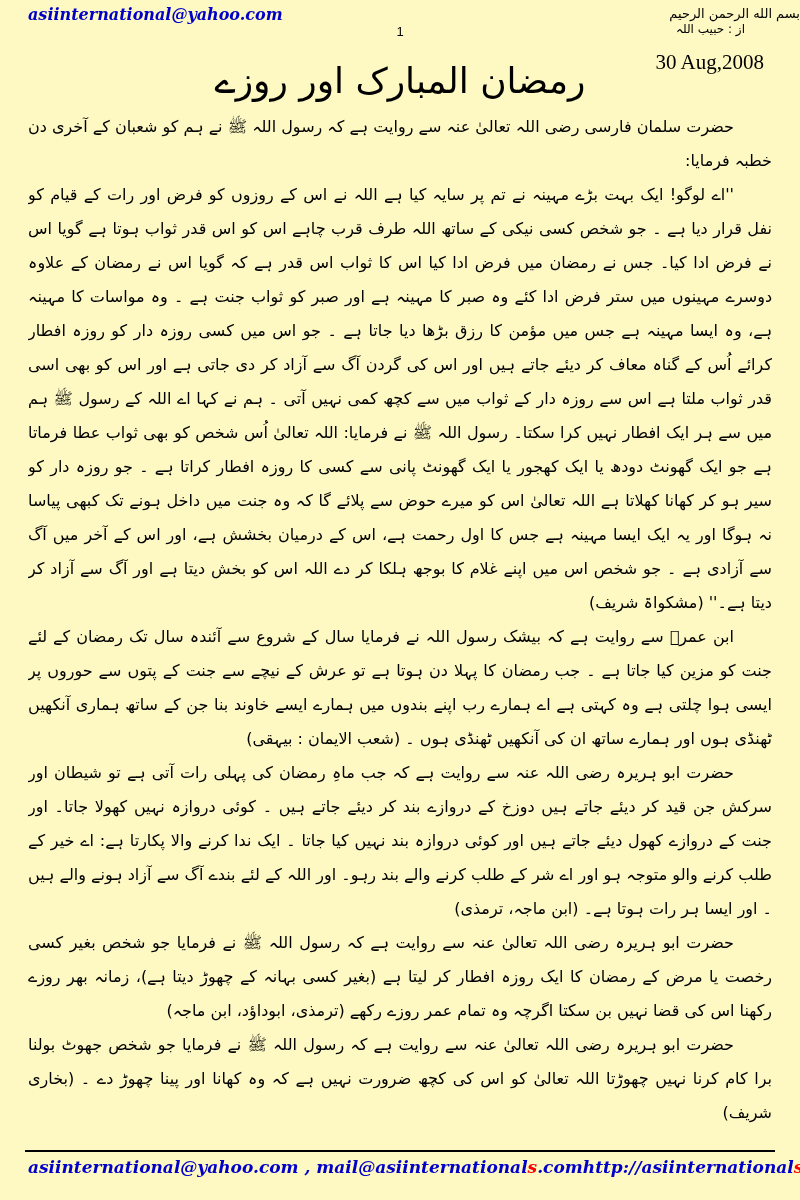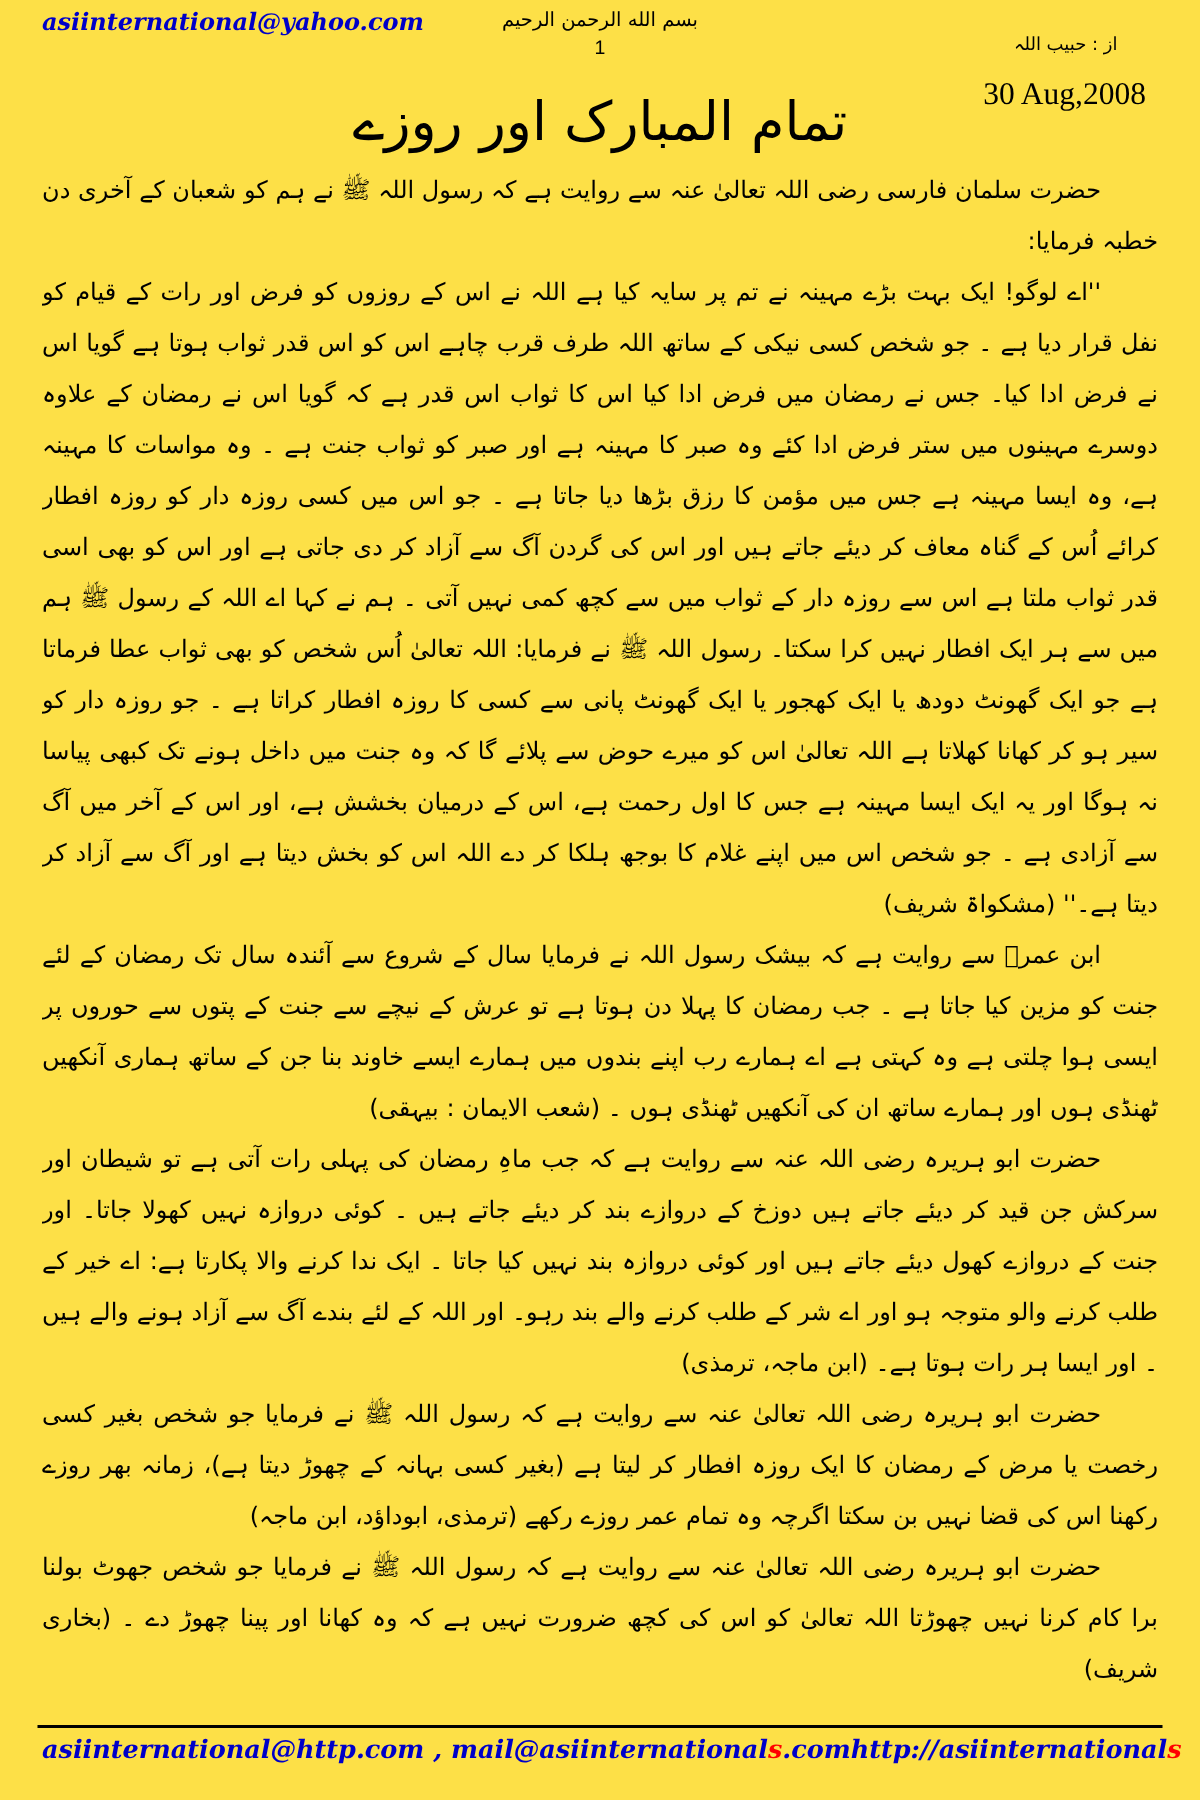--- a/index.html
+++ b/index.html
@@ -2,41 +2,40 @@
 <html lang="ur"><head>
 <meta charset="utf-8">
 <style>
   html, body { margin: 0; padding: 0; }
   body { background: #888; }
   .page {
     position: relative;
     width: 800px;
     height: 1200px;
     margin: 0 auto;
-    background: #fde047;
+    background: #fef9c3;
     overflow: hidden;
     font-family: "DejaVu Sans", sans-serif;
     color: #000;
   }
 
   
   .header-email {
     position: absolute;
     left: 28px; top: 5px;
     font-family: "DejaVu Serif", serif;
     font-style: italic;
     font-weight: bold;
     font-size: 16px;
     color: #0000c8;
     white-space: nowrap;
   }
   .bismillah {
     position: absolute;
     top: 6px; left: 0; width: 100%;
-    text-align: center;
     font-size: 13px;
     direction: rtl;
   }
   .page-number {
     position: absolute;
     top: 24px; left: 0; width: 100%;
     text-align: center;
     font-family: "Liberation Sans", sans-serif;
     font-size: 13px;
   }
@@ -114,36 +113,36 @@
   <a class="header-email link-like">asiinternational@yahoo.com</a>
 
   <div class="bismillah">بسم الله الرحمن الرحيم</div>
 
   <div class="page-number">1</div>
 
   <div class="author-line">از :  حبیب اللہ</div>
 
   <div class="date-line">30 Aug,2008</div>
 
-  <h1 class="doc-title">تمام المبارک اور روزے</h1>
+  <h1 class="doc-title">رمضان المبارک اور روزے</h1>
 
   <div class="body-text">
     <p>حضرت سلمان فارسی رضی اللہ تعالیٰ عنہ سے روایت ہے کہ رسول اللہ ﷺ نے ہم کو شعبان کے آخری دن خطبہ فرمایا:</p>
     <p>''اے لوگو! ایک بہت بڑے مہینہ نے تم پر سایہ کیا ہے اللہ نے اس کے روزوں کو فرض اور رات کے قیام کو نفل قرار دیا ہے ۔ جو شخص کسی نیکی کے ساتھ اللہ طرف قرب چاہے اس کو اس قدر ثواب ہوتا ہے گویا اس نے فرض ادا کیا۔ جس نے رمضان میں فرض ادا کیا اس کا ثواب اس قدر ہے کہ گویا اس نے رمضان کے علاوہ دوسرے مہینوں میں ستر فرض ادا کئے وہ صبر کا مہینہ ہے اور صبر کو ثواب جنت ہے ۔ وہ مواسات کا مہینہ ہے، وہ ایسا مہینہ ہے جس میں مؤمن کا رزق بڑھا دیا جاتا ہے ۔ جو اس میں کسی روزہ دار کو روزہ افطار کرائے اُس کے گناہ معاف کر دیئے جاتے ہیں اور اس کی گردن آگ سے آزاد کر دی جاتی ہے اور اس کو بھی اسی قدر ثواب ملتا ہے اس سے روزہ دار کے ثواب میں سے کچھ کمی نہیں آتی ۔ ہم نے کہا اے اللہ کے رسول ﷺ ہم میں سے ہر ایک افطار نہیں کرا سکتا۔ رسول اللہ ﷺ نے فرمایا: اللہ تعالیٰ اُس شخص کو بھی ثواب عطا فرماتا ہے جو ایک گھونٹ دودھ یا ایک کھجور یا ایک گھونٹ پانی سے کسی کا روزہ افطار کراتا ہے ۔ جو روزہ دار کو سیر ہو کر کھانا کھلاتا ہے اللہ تعالیٰ اس کو میرے حوض سے پلائے گا کہ وہ جنت میں داخل ہونے تک کبھی پیاسا نہ ہوگا اور یہ ایک ایسا مہینہ ہے جس کا اول رحمت ہے، اس کے درمیان بخشش ہے، اور اس کے آخر میں آگ سے آزادی ہے ۔ جو شخص اس میں اپنے غلام کا بوجھ ہلکا کر دے اللہ اس کو بخش دیتا ہے اور آگ سے آزاد کر دیتا ہے۔'' (مشکواۃ شریف)</p>
     <p>ابن عمرؓ سے روایت ہے کہ بیشک رسول اللہ نے فرمایا سال کے شروع سے آئندہ سال تک رمضان کے لئے جنت کو مزین کیا جاتا ہے ۔ جب رمضان کا پہلا دن ہوتا ہے تو عرش کے نیچے سے جنت کے پتوں سے حوروں پر ایسی ہوا چلتی ہے وہ کہتی ہے اے ہمارے رب اپنے بندوں میں ہمارے ایسے خاوند بنا جن کے ساتھ ہماری آنکھیں ٹھنڈی ہوں اور ہمارے ساتھ ان کی آنکھیں ٹھنڈی ہوں ۔ (شعب الایمان : بیہقی)</p>
     <p>حضرت ابو ہریرہ رضی اللہ عنہ سے روایت ہے کہ جب ماہِ رمضان کی پہلی رات آتی ہے تو شیطان اور سرکش جن قید کر دیئے جاتے ہیں دوزخ کے دروازے بند کر دیئے جاتے ہیں ۔ کوئی دروازہ نہیں کھولا جاتا۔ اور جنت کے دروازے کھول دیئے جاتے ہیں اور کوئی دروازہ بند نہیں کیا جاتا ۔ ایک ندا کرنے والا پکارتا ہے: اے خیر کے طلب کرنے والو متوجہ ہو اور اے شر کے طلب کرنے والے بند رہو۔ اور اللہ کے لئے بندے آگ سے آزاد ہونے والے ہیں ۔ اور ایسا ہر رات ہوتا ہے۔ (ابن ماجہ، ترمذی)</p>
     <p>حضرت ابو ہریرہ رضی اللہ تعالیٰ عنہ سے روایت ہے کہ رسول اللہ ﷺ نے فرمایا جو شخص بغیر کسی رخصت یا مرض کے رمضان کا ایک روزہ افطار کر لیتا ہے (بغیر کسی بہانہ کے چھوڑ دیتا ہے)، زمانہ بھر روزے رکھنا اس کی قضا نہیں بن سکتا اگرچہ وہ تمام عمر روزے رکھے (ترمذی، ابوداؤد، ابن ماجہ)</p>
     <p>حضرت ابو ہریرہ رضی اللہ تعالیٰ عنہ سے روایت ہے کہ رسول اللہ ﷺ نے فرمایا جو شخص جھوٹ بولنا برا کام کرنا نہیں چھوڑتا اللہ تعالیٰ کو اس کی کچھ ضرورت نہیں ہے کہ وہ کھانا اور پینا چھوڑ دے ۔ (بخاری شریف)</p>
 
   </div>
 
   <div class="footer-rule"></div>
 
   <div class="footer">
     <a class="link-like">
-      <span>asiinternational@http.com , mail@asiinternational</span><span class="red-letter">s</span><span>.com</span>
+      <span>asiinternational@yahoo.com , mail@asiinternational</span><span class="red-letter">s</span><span>.com</span>
     </a>
     <a class="link-like">
       <span>http://asiinternational</span><span class="red-letter">s</span>
     </a>
   </div>
 
 </div>
 
 </body></html>

